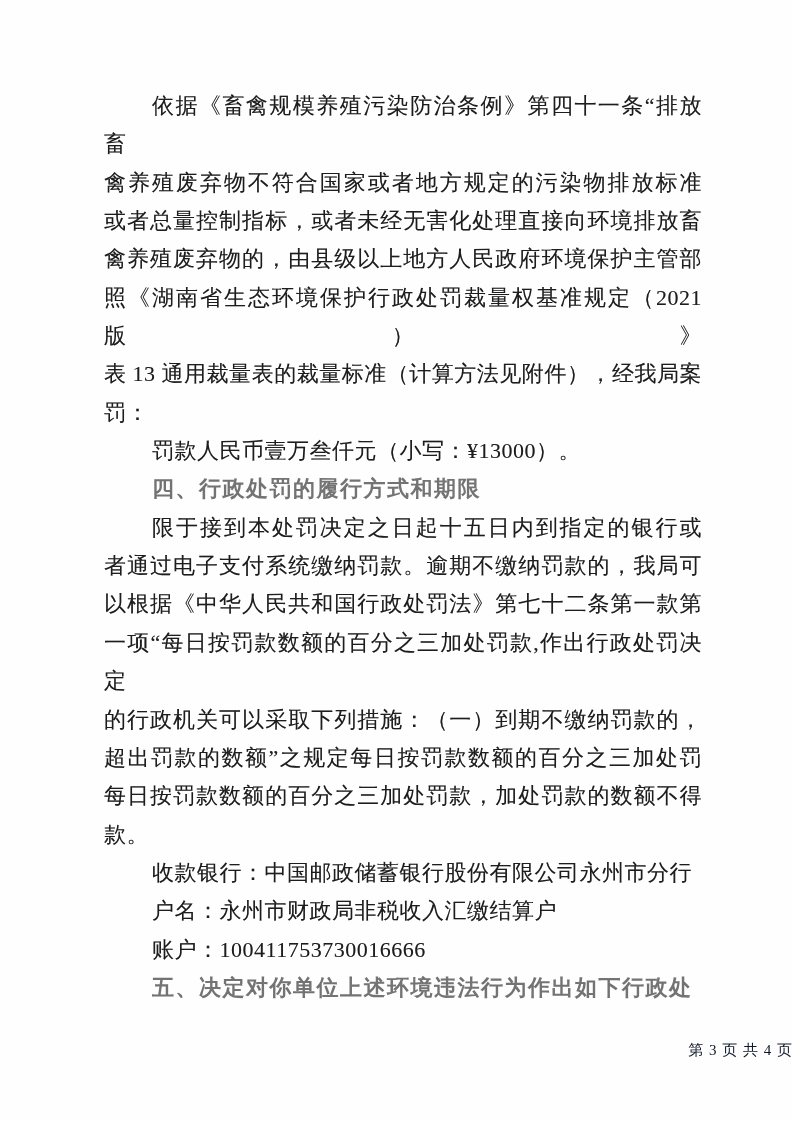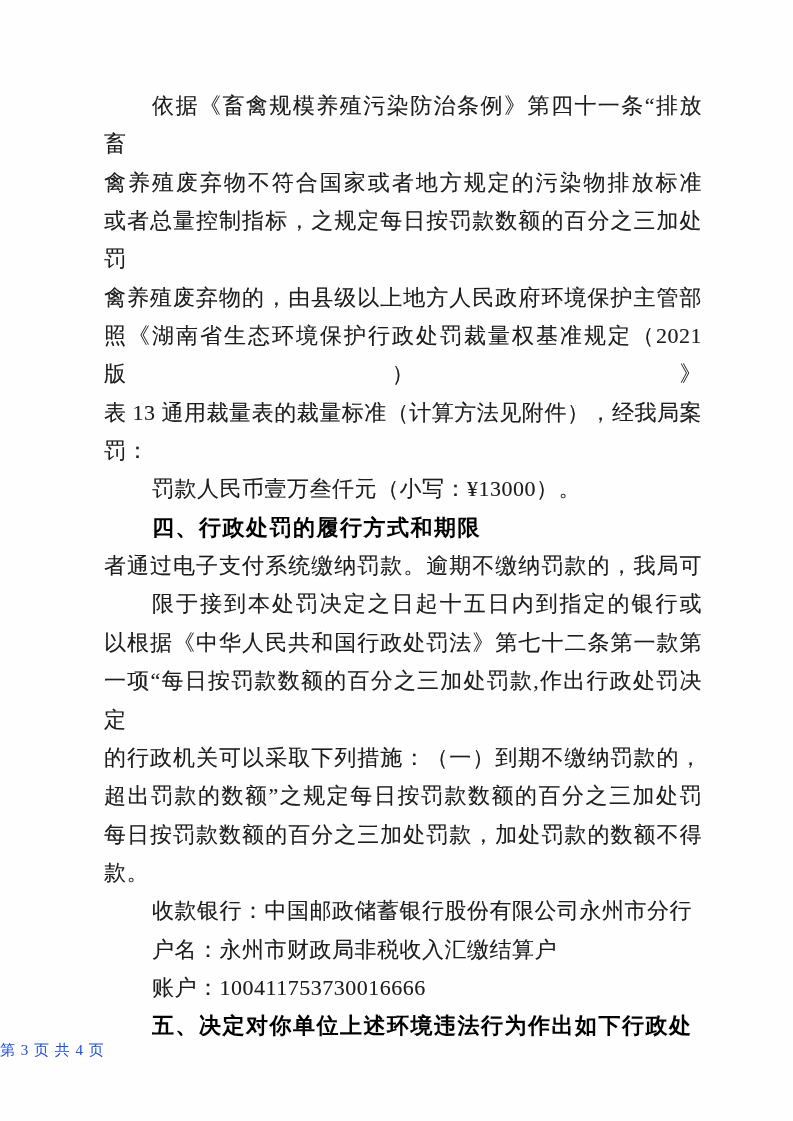--- a/index.html
+++ b/index.html
@@ -35,57 +35,57 @@
     text-justify: inter-character;
   }
 
   
   .indent { text-indent: 48px; }
 
   
   .heading {
     font-family: "Liberation Sans", "DejaVu Sans", sans-serif;
     font-weight: 700;
-    color: #000000;
+    color: #737373;
     letter-spacing: 1.5px;
     text-shadow: none;
   }
 
   .footer {
     position: absolute;
     top: 1041px;
     left: 0;
     width: 793px;
-    text-align: left;
+    text-align: right;
     font-size: 15px;
     letter-spacing: 1px;
-    color: #1d4ed8;
+    color: #0f172a;
   }
 </style>
 </head>
 <body>
 
 <div class="page">
 
   <div class="body-text">
 
     <div class="line jl indent">依据《畜禽规模养殖污染防治条例》第四十一条“排放畜</div>
     <div class="line jl">禽养殖废弃物不符合国家或者地方规定的污染物排放标准</div>
-    <div class="line jl">或者总量控制指标，之规定每日按罚款数额的百分之三加处罚</div>
+    <div class="line jl">或者总量控制指标，或者未经无害化处理直接向环境排放畜</div>
     <div class="line jl">禽养殖废弃物的，由县级以上地方人民政府环境保护主管部</div>
     <div class="line jl">照《湖南省生态环境保护行政处罚裁量权基准规定（2021 版）》</div>
     <div class="line jl">表 13 通用裁量表的裁量标准（计算方法见附件），经我局案</div>
     <div class="line">罚：</div>
 
     <div class="line indent">罚款人民币壹万叁仟元（小写：¥13000）。</div>
 
     <div class="line heading indent">四、行政处罚的履行方式和期限</div>
 
+    <div class="line jl indent">限于接到本处罚决定之日起十五日内到指定的银行或</div>
     <div class="line jl">者通过电子支付系统缴纳罚款。逾期不缴纳罚款的，我局可</div>
-    <div class="line jl indent">限于接到本处罚决定之日起十五日内到指定的银行或</div>
     <div class="line jl">以根据《中华人民共和国行政处罚法》第七十二条第一款第</div>
     <div class="line jl">一项“每日按罚款数额的百分之三加处罚款,作出行政处罚决定</div>
     <div class="line jl">的行政机关可以采取下列措施：（一）到期不缴纳罚款的，</div>
     <div class="line jl">超出罚款的数额”之规定每日按罚款数额的百分之三加处罚</div>
     <div class="line jl">每日按罚款数额的百分之三加处罚款，加处罚款的数额不得</div>
     <div class="line">款。</div>
 
     <div class="line indent">收款银行：中国邮政储蓄银行股份有限公司永州市分行</div>
     <div class="line indent">户名：永州市财政局非税收入汇缴结算户</div>
     <div class="line indent">账户：100411753730016666</div>

